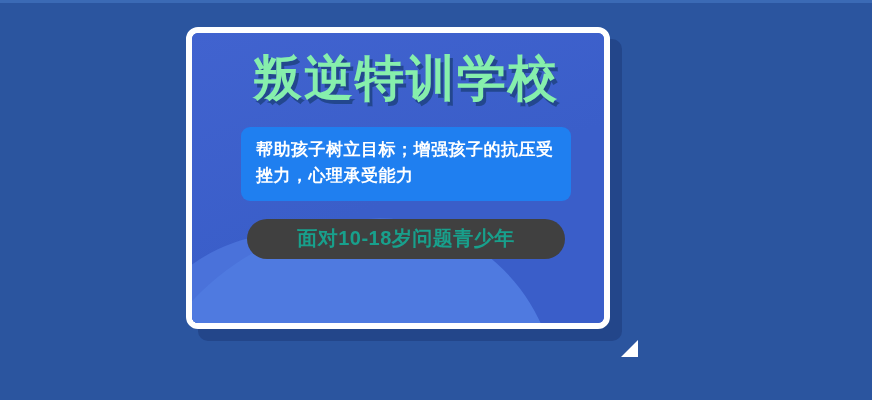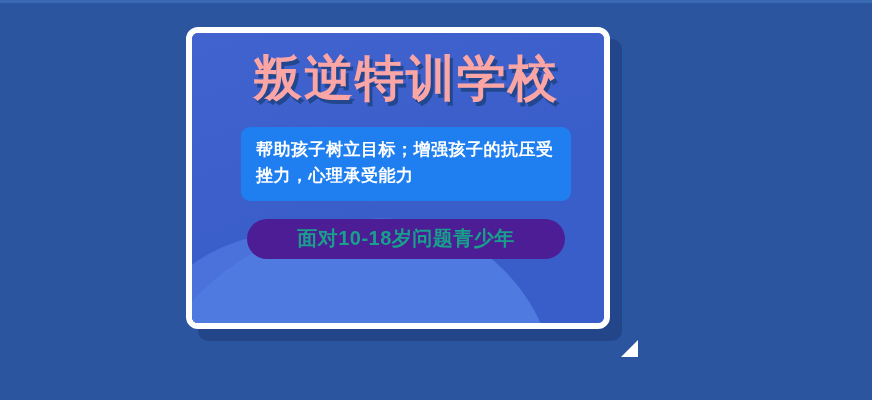--- a/index.html
+++ b/index.html
@@ -88,21 +88,21 @@
     position:absolute; inset:0;
     padding:26px 22px 0 22px;
     display:flex;
     flex-direction:column;
     align-items:center;
   }
 
   #main-title {
     font-size:49px;
     font-weight:bold;
-    color:#fca5a5;
+    color:#86efac;
     letter-spacing:2px;
     line-height:1.06;
     text-shadow:3px 4px 0 #23478e;
     white-space:nowrap;
   }
 
   #subtitle-box {
     margin-top:22px;
     width:330px;
     background:#1f7ff0;
@@ -114,21 +114,21 @@
     font-size:17px;
     font-weight:bold;
     color:#ffffff;
     line-height:1.55;
     letter-spacing:0.5px;
   }
 
   #age-pill {
     margin-top:18px;
     width:318px; height:40px;
-    background:#4c1d95;
+    background:#404040;
     border-radius:20px;
     display:flex;
     align-items:center;
     justify-content:center;
   }
 
   #age-pill-text {
     font-size:20px;
     font-weight:bold;
     color:#18a08c;

